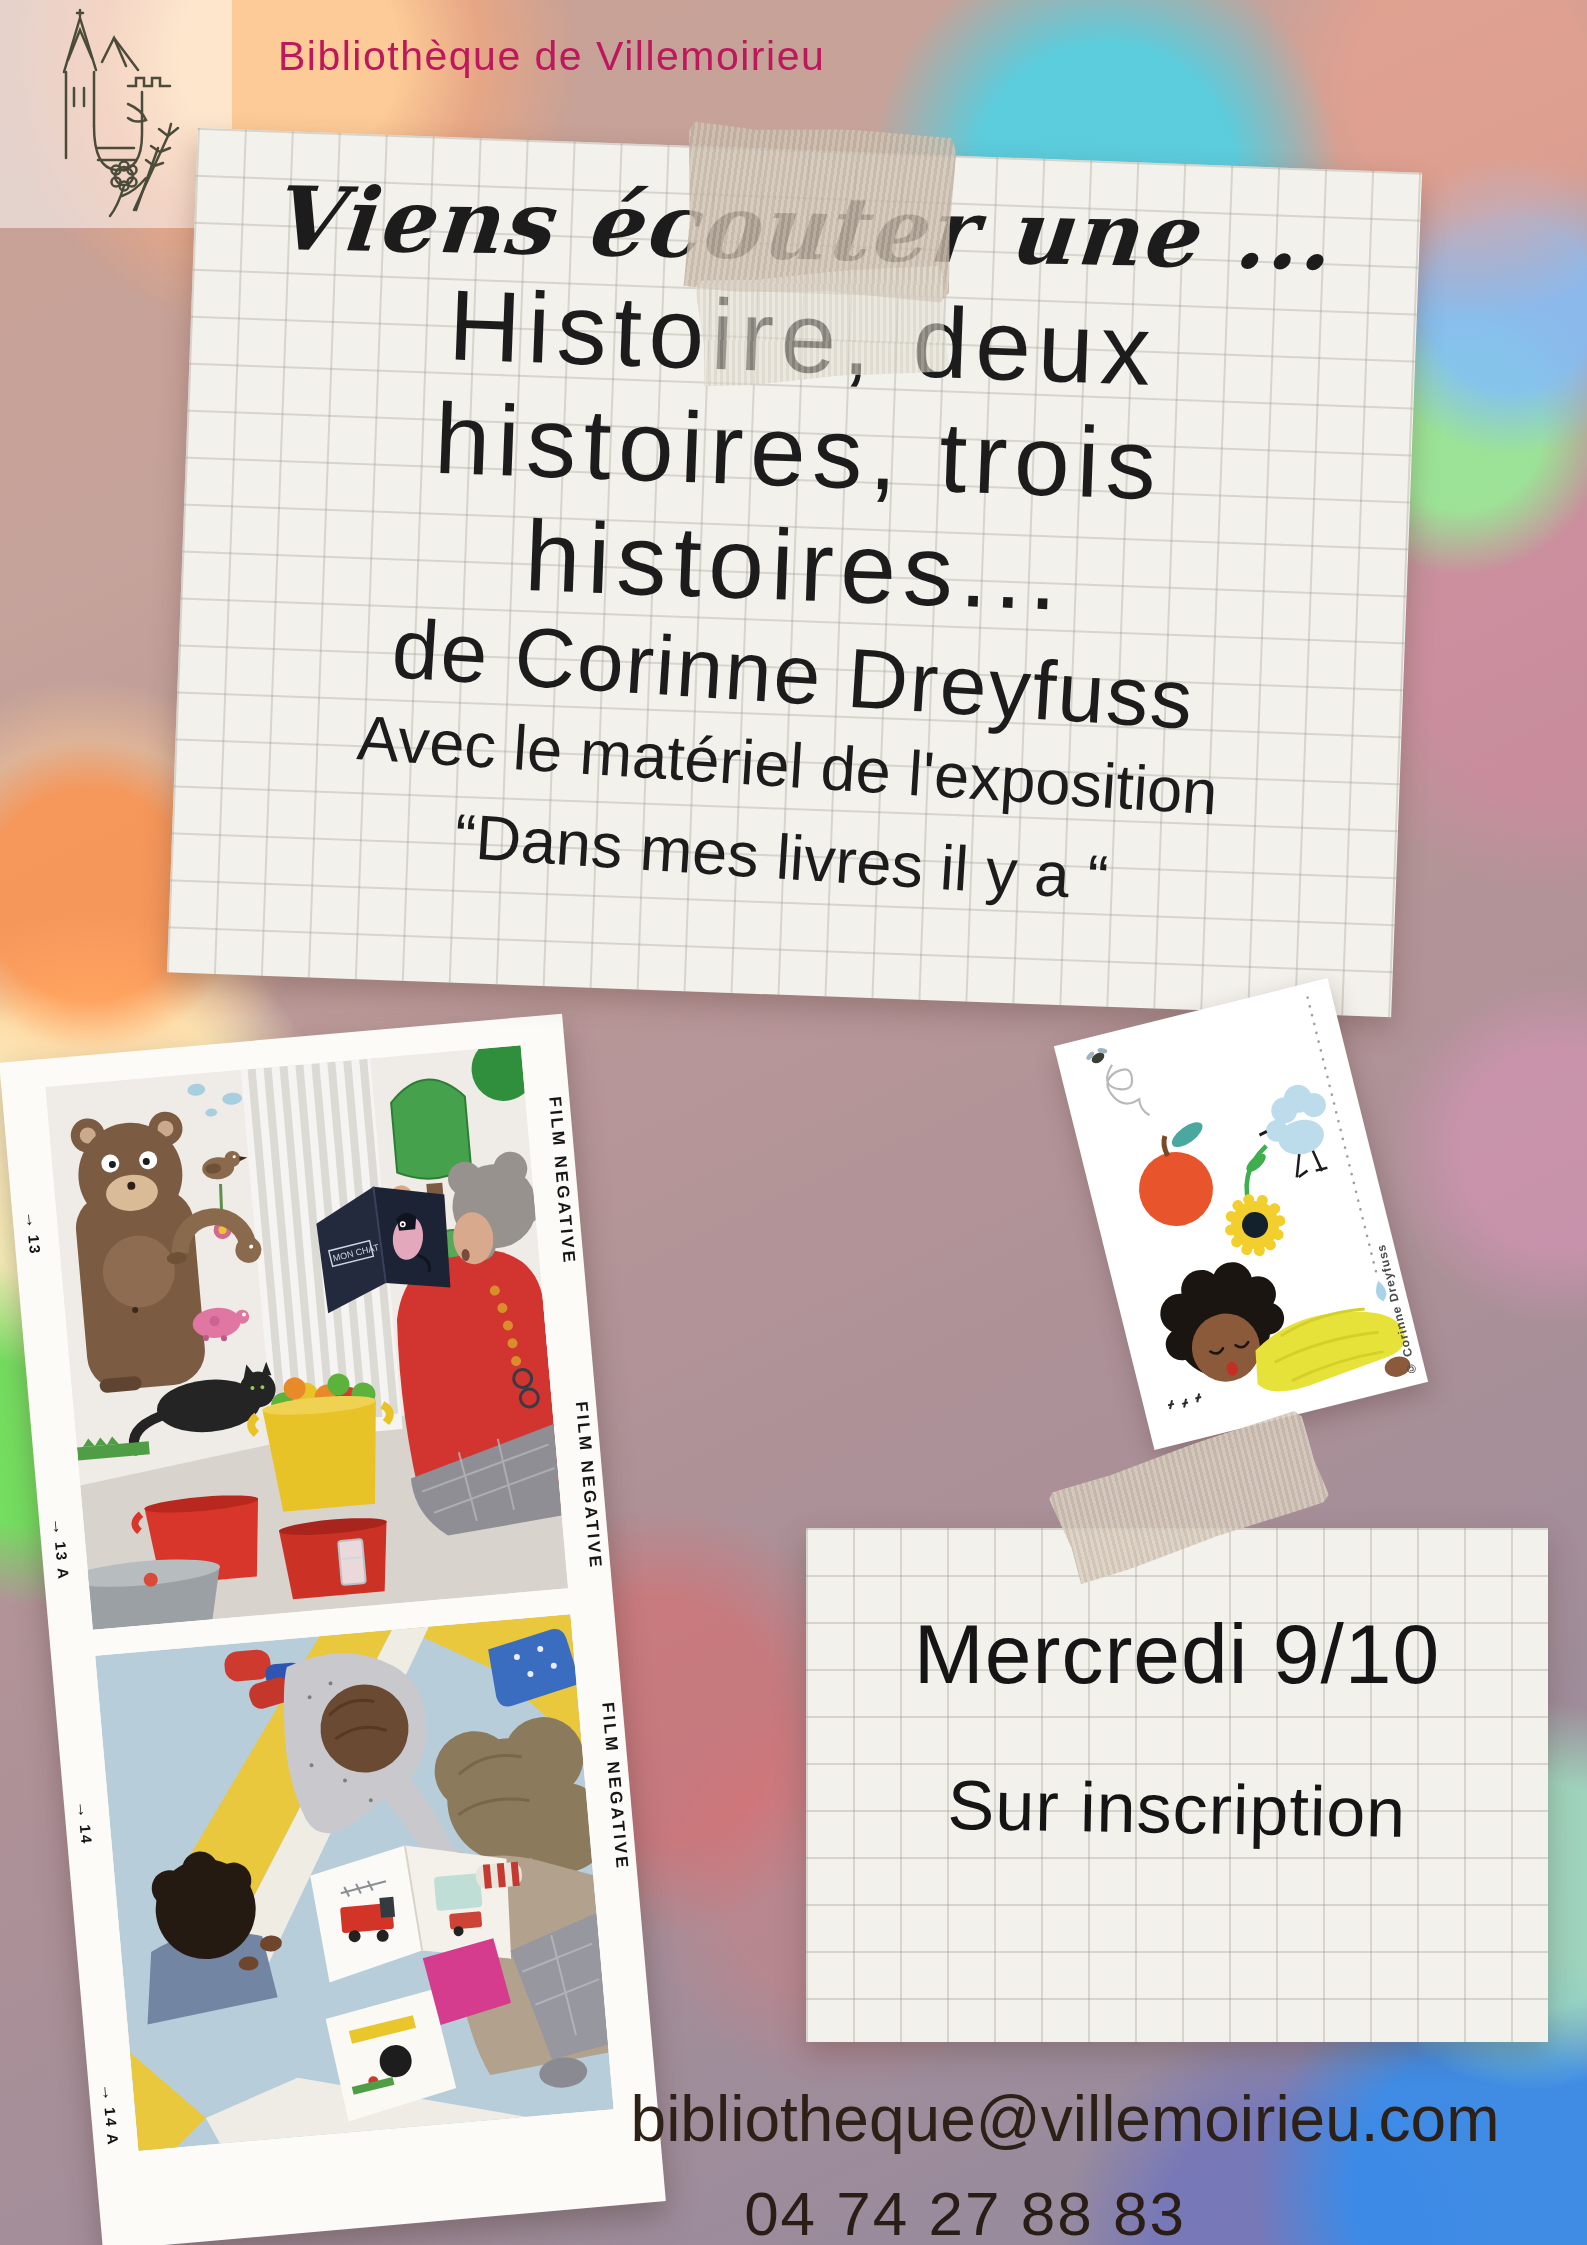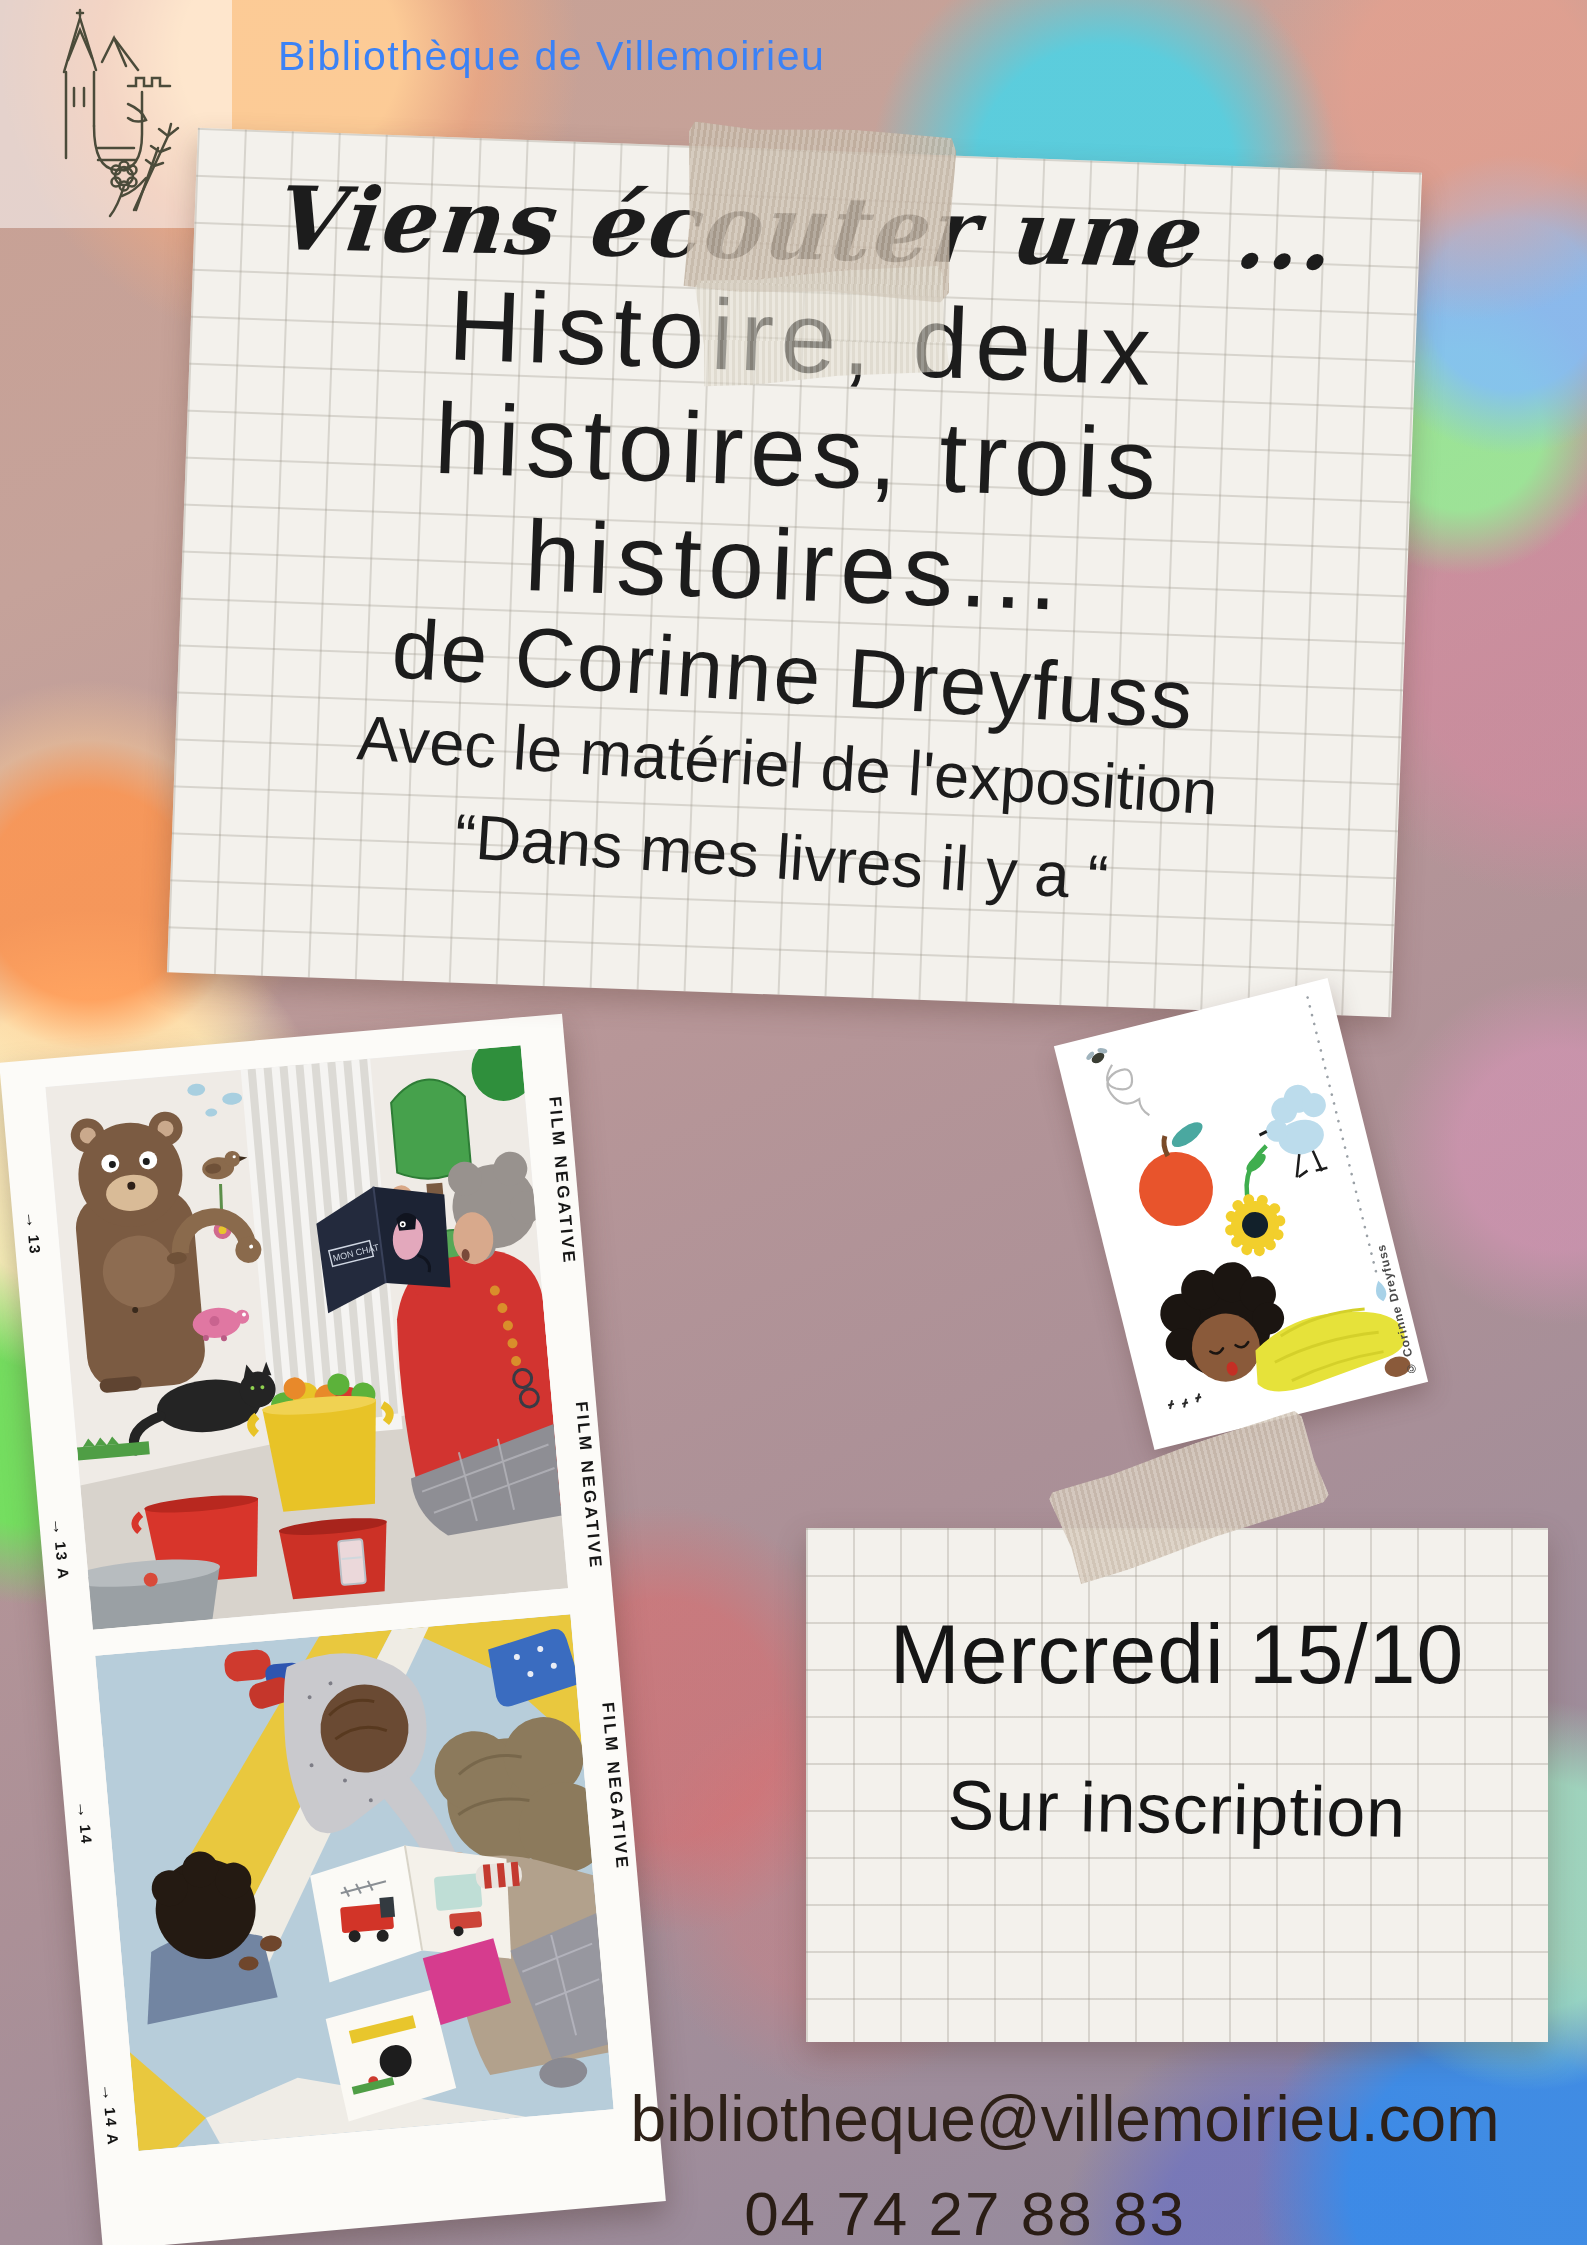--- a/index.html
+++ b/index.html
@@ -27,21 +27,21 @@
       radial-gradient(circle at 660px 1720px, rgba(235,95,95,.45) 0 120px, rgba(235,95,95,0) 215px),
       radial-gradient(circle at 840px 1890px, rgba(230,120,120,.30) 0 110px, rgba(230,120,120,0) 200px),
       radial-gradient(circle at 1532px 1895px,rgba(160,235,200,.75) 0 115px, rgba(160,235,200,0) 195px),
       radial-gradient(circle at 1495px 2190px,rgba(55,140,235,.9) 0 145px, rgba(55,140,235,0) 240px),
       radial-gradient(circle at 1290px 2245px,rgba(95,105,205,.55) 0 135px, rgba(95,105,205,0) 230px);
   }
   
   #logo-box{left:0;top:0;width:232px;height:228px;background:rgba(255,255,255,.52);z-index:5;}
   #logo-box svg{position:absolute;left:28px;top:8px;}
   
-  #header-title{left:278px;top:33px;z-index:6;font-size:41px;letter-spacing:1.5px;color:#3b82f6;font-weight:400;}
+  #header-title{left:278px;top:33px;z-index:6;font-size:41px;letter-spacing:1.5px;color:#be185d;font-weight:400;}
   
   .paper{
     background-color:#f3f1ec;
     background-image:
       linear-gradient(rgba(150,145,133,.30) 1.5px, transparent 1.5px),
       linear-gradient(90deg, rgba(150,145,133,.30) 1.5px, transparent 1.5px);
     background-size:47px 47px;
     box-shadow:0 12px 28px rgba(85,55,45,.30);
   }
   
@@ -468,20 +468,20 @@
         <line x1="25" y1="380" x2="29" y2="372"></line>
           <line x1="39" y1="382" x2="43" y2="374"></line>
           <line x1="53" y1="380" x2="57" y2="372"></line>
       </g>
     </g>
   </svg>
   <div id="card-credit">© Corinne Dreyfuss</div>
 </div>
 
 <div id="date-note" class="abs paper">
-  <div id="date-line">Mercredi 15/10</div>
+  <div id="date-line">Mercredi 9/10</div>
   <div id="registration-line">Sur inscription</div>
 </div>
 
 <div id="tape-card" class="abs tape"></div>
 
 <div id="contact-email" class="abs">bibliotheque@villemoirieu.com</div>
 <div id="contact-phone" class="abs">04 74 27 88 83</div>
 
 </body></html>

